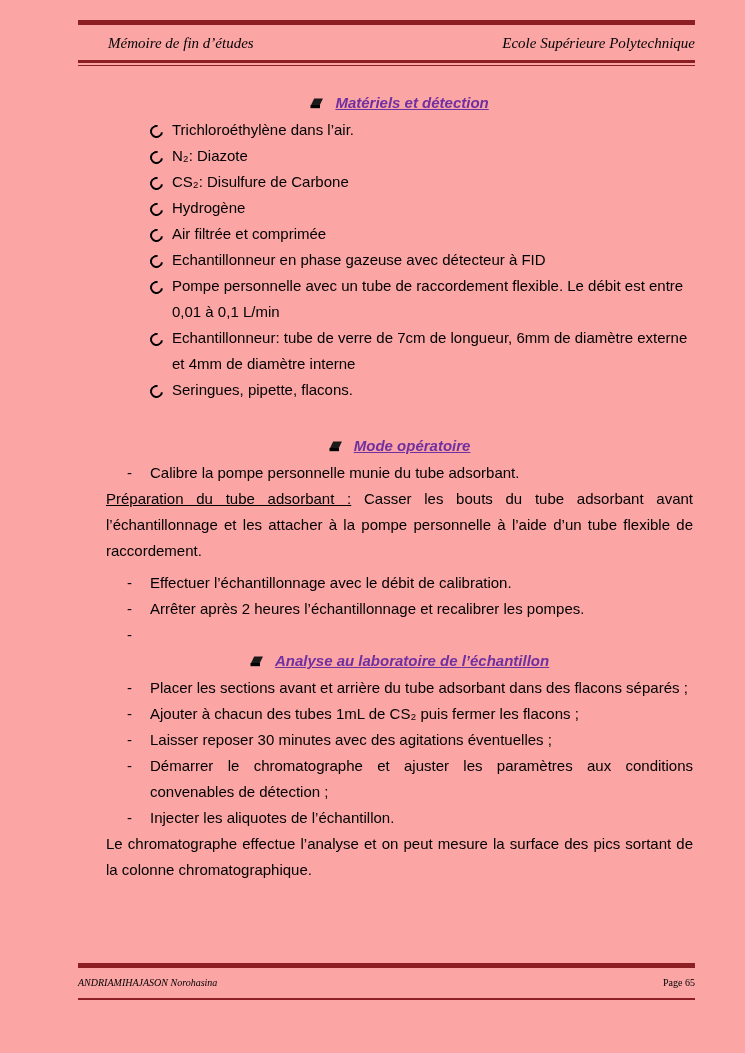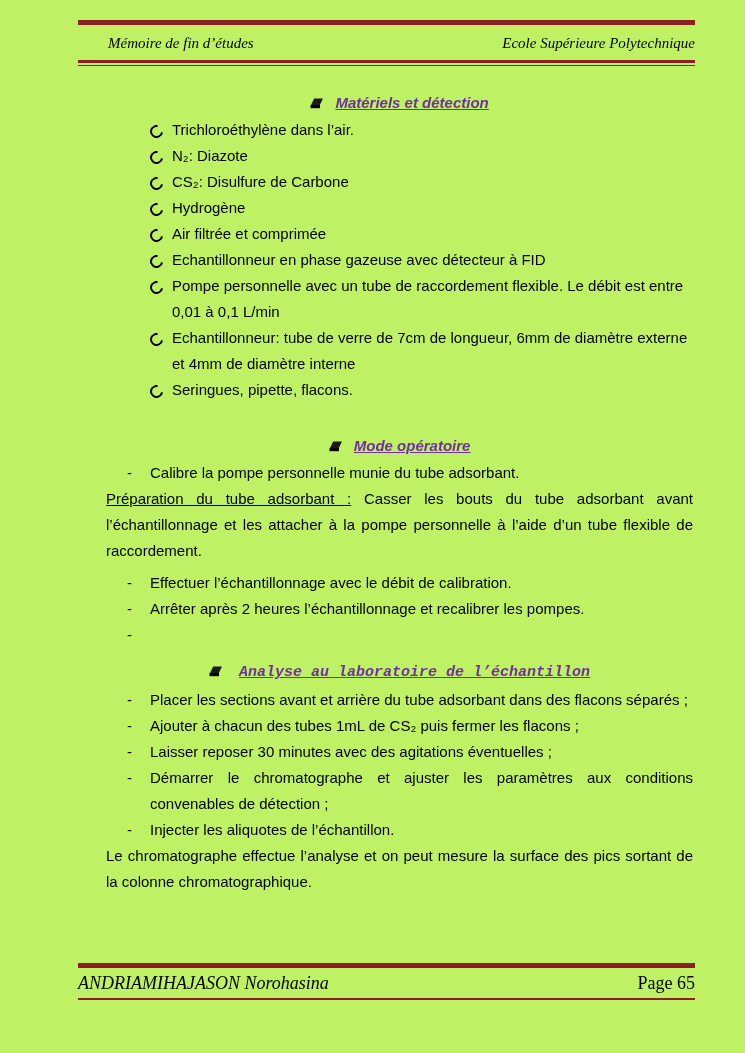--- a/index.html
+++ b/index.html
@@ -1,19 +1,19 @@
 <!DOCTYPE html>
 <html><head>
 <meta charset="utf-8">
 <style>
   html,body{margin:0;padding:0;background:#e8e8e8;}
   .page{
     position:relative;
     width:745px;height:1053px;
-    background:#bef264;
+    background:#fca5a5;
     font-family:"Liberation Sans", sans-serif;
     font-size:15px;color:#000;
     overflow:hidden;
     margin:0 auto;
   }
   
   .top-rule{margin:20px 50px 0 78px;height:5px;background:#8B1F24;}
   .header-row{
     display:flex;justify-content:space-between;align-items:baseline;
     margin:4px 50px 0 78px;line-height:28px;
@@ -25,41 +25,41 @@
   .header-underline .thin{height:1px;background:#8B1F24;margin-top:2px;}
   
   .body-block{margin:0 52px 0 106px;line-height:26px;}
   .section-title{
     margin:24px 0 0 0;font-size:15px;font-weight:700;font-style:italic;
     color:#7030A0;text-align:center;
   }
   .section-title .title-text{text-decoration:underline;margin-left:7px;}
   .section-title .marker{display:inline-block;vertical-align:-1px;}
   .section-title.mt2{margin-top:30px;}
-  .section-title.mt3{margin-top:38px;font-family:Liberation Mono, monospace;}
+  .section-title.mt3{margin-top:26px;}
   ul.plain{list-style:none;margin:0;padding:0;}
   ul.circle-list li{position:relative;padding-left:66px;}
   .circle-bullet{
     position:absolute;left:44px;top:8px;width:9px;height:9px;
     border:2px solid #000;border-right-color:transparent;border-radius:50%;
     transform:rotate(-35deg);
   }
   ul.dash-list li{position:relative;padding-left:44px;}
   ul.dash-list .dash{position:absolute;left:21px;top:0;}
   ul.dash-list li.justify{text-align:justify;}
   p.justified{margin:0;text-align:justify;}
   .u{text-decoration:underline;}
   .gap6{height:6px;}
   
   .footer{position:absolute;left:0;right:0;top:963px;}
   .footer .f-rule-top{margin:0 50px 0 78px;height:5px;background:#8B1F24;}
   .footer .footer-row{
     display:flex;justify-content:space-between;align-items:center;
     margin:2px 50px 0 78px;line-height:26px;
-    font-family:"Liberation Serif", serif;font-size:18px;
+    font-family:"Liberation Serif", serif;font-size:10px;
   }
   .footer .fleft{font-style:italic;}
   .footer .f-rule-bottom{margin:2px 50px 0 78px;height:2px;background:#8B1F24;}
 </style>
 </head>
 <body>
 
 <div class="page">
 
   <div class="top-rule"></div>

